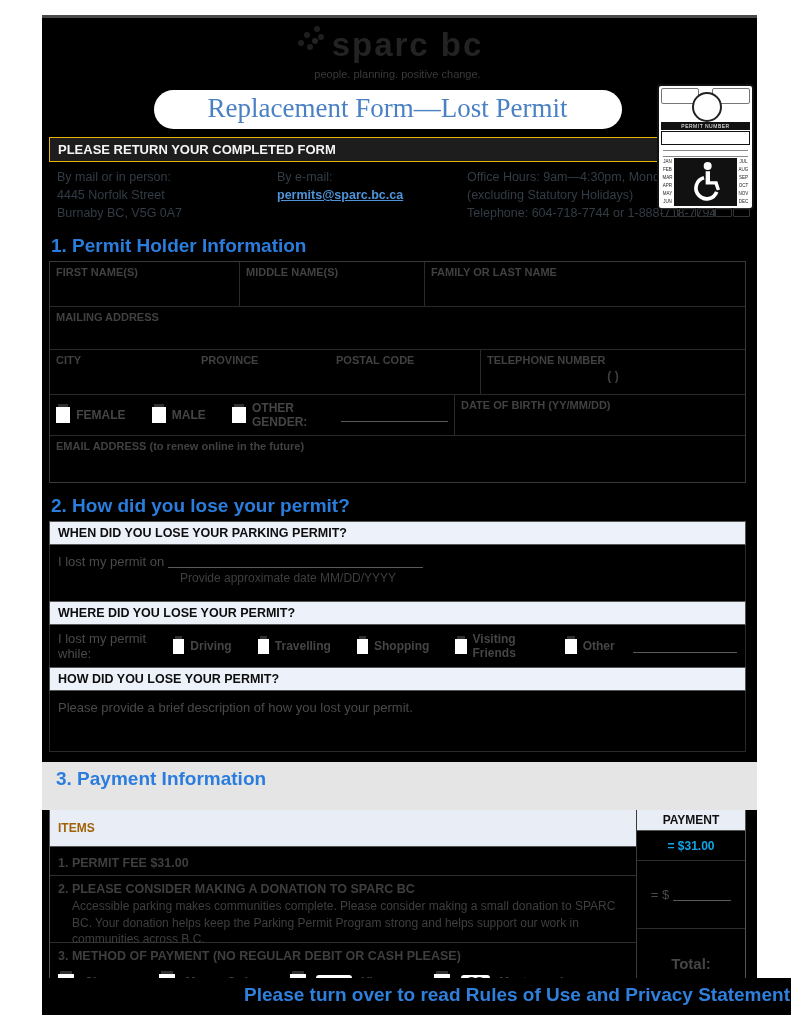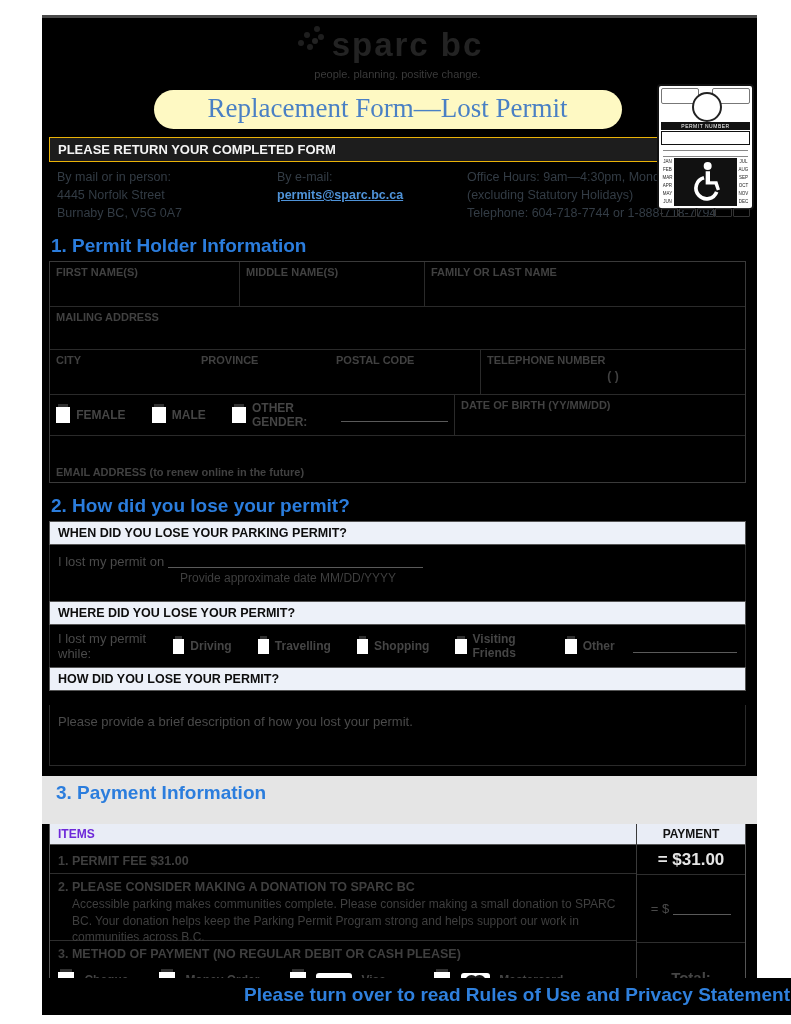--- a/index.html
+++ b/index.html
@@ -10,21 +10,21 @@
   .inner{padding:0 11px 0 7px;}
 
   
   .logo-row{text-align:center;padding-top:8px;color:#232323;
             font-size:33px;font-weight:bold;letter-spacing:2px;position:relative;}
   .logo-dots{display:inline-block;width:6px;height:6px;border-radius:50%;background:#232323;
              margin-right:14px;vertical-align:12px;
              box-shadow:-8px -6px 0 #1e1e1e,2px -12px 0 #1e1e1e,-5px 6px 0 #1e1e1e,
                         -14px 2px 0 #1e1e1e,6px -4px 0 #1e1e1e;}
   .tagline{text-align:center;color:#3a3a3a;font-size:11px;padding:4px 0 6px;}
-  .title-pill{margin:4px auto 8px;width:468px;background:#fef9c3;border-radius:22px;
+  .title-pill{margin:4px auto 8px;width:468px;background:#ffffff;border-radius:22px;
               text-align:center;padding:3px 0 5px;position:relative;left:-10px;}
   .title-pill span{font-family:"Liberation Serif","DejaVu Serif",serif;
                    font-size:27px;color:#4a80c4;}
 
   
   .tag{position:absolute;top:66px;right:3px;width:97px;height:126px;background:#fff;
        border:2px solid #111;border-radius:4px;box-sizing:border-box;padding:2px;}
   .tag-top{display:flex;justify-content:space-between;}
   .tag-blurb{width:34px;height:12px;border:1px solid #777;border-radius:2px;
              font-size:4px;color:#555;overflow:hidden;line-height:3px;padding:1px;}
@@ -74,31 +74,31 @@
             font-size:12.5px;padding:4px 8px;}
   .darkrow{border-left:1px solid #2a2a2a;border-right:1px solid #2a2a2a;
            padding:9px 8px;color:#4a4a4a;font-size:13px;}
   .blank{display:inline-block;border-bottom:1px solid #5a5a5a;height:12px;vertical-align:-2px;}
   .hint{color:#3f3f3f;font-size:12px;padding:2px 0 0 122px;}
 
   
   .pay{display:flex;border:1px solid #555;border-top:none;}
   .pay-left{flex:1;border-right:1px solid #3a3a3a;}
   .pay-right{width:108px;display:flex;flex-direction:column;}
-  .pay-hdr-l{background:#e9edf6;color:#6d28d9;font-weight:bold;font-size:12px;
-             padding:3px 8px;border-bottom:1px solid #555;}
+  .pay-hdr-l{background:#e9edf6;color:#a16207;font-weight:bold;font-size:12px;
+             padding:11px 8px;border-bottom:1px solid #555;}
   .pay-hdr-r{background:#e9edf6;color:#111;font-weight:bold;font-size:12px;text-align:center;
              padding:3px 0;border-bottom:1px solid #555;}
   .prow{border-bottom:1px solid #2e2e2e;padding:6px 8px;}
   .prow:last-child{border-bottom:none;}
   .prow-r{border-bottom:1px solid #2e2e2e;display:flex;align-items:center;justify-content:center;
           color:#4a4a4a;font-size:13px;}
   .p-label{color:#3f3f3f;font-size:12.5px;font-weight:bold;}
   .p-text{color:#3f3f3f;font-size:12px;line-height:1.35;padding:2px 0 2px 14px;}
-  .fee-val{color:#e5e5e5;font-weight:bold;font-size:17px;}
+  .fee-val{color:#0ea5e9;font-weight:bold;font-size:12px;}
   .badge{display:inline-block;background:#fff;border-radius:3px;padding:1px 4px;
          vertical-align:-4px;margin-right:5px;}
   .visa-txt{font-style:italic;font-weight:bold;font-size:11px;color:#111;letter-spacing:.5px;}
   .mc{display:inline-block;width:13px;height:13px;border-radius:50%;background:#161616;}
   .mc+.mc{margin-left:-5px;}
   .note{color:#3b3b3b;font-size:11px;padding:6px 0 2px;}
   .fieldline{color:#454545;font-size:12px;font-weight:bold;padding-top:12px;display:flex;align-items:flex-end;}
   .cvvbox{display:inline-block;width:20px;height:28px;border:1px solid #cfcfcf;margin-right:3px;
           vertical-align:-10px;}
   .card-icon{display:inline-block;width:44px;height:28px;border:2px solid #e6e6e6;border-radius:4px;
@@ -164,21 +164,21 @@
           <span class="cb"></span>
           <span class="cbl">FEMALE</span>
           <span class="cb"></span>
           <span class="cbl">MALE</span>
           <span class="cb"></span>
           <span class="cbl" style="margin-right:0;">OTHER GENDER:</span>
           <span class="blank" style="width:120px;"></span>
         </div>
         <div class="cell" style="flex:1;">DATE OF BIRTH (YY/MM/DD)</div>
       </div>
-      <div class="row" style="height:46px;align-items:flex-end;">
+      <div class="row" style="height:46px;">
         <div class="cell" style="flex:1;font-weight:bold;">EMAIL ADDRESS (to renew online in the future)</div>
       </div>
     </div>
 
     <div class="sec-h" style="padding-top:12px;">2. How did you lose your permit?</div>
     <div class="lightbar">WHEN DID YOU LOSE YOUR PARKING PERMIT?</div>
     <div class="darkrow" style="height:38px;">
       <span>I lost my permit on</span>
       <span class="blank" style="width:255px;"></span>
       <div class="hint">Provide approximate date  MM/DD/YYYY</div>
@@ -192,21 +192,21 @@
       <span class="cbl">Travelling</span>
       <span class="cb cb-sm"></span>
       <span class="cbl">Shopping</span>
       <span class="cb cb-sm"></span>
       <span class="cbl">Visiting Friends</span>
       <span class="cb cb-sm"></span>
       <span class="cbl" style="margin-right:18px;">Other</span>
       <span class="blank" style="width:140px;"></span>
     </div>
     <div class="lightbar">HOW DID YOU LOSE YOUR PERMIT?</div>
-    <div class="darkrow" style="height:42px;border-bottom:1px solid #2a2a2a;margin-top:14px;">
+    <div class="darkrow" style="height:42px;border-bottom:1px solid #2a2a2a;">
       <span>Please provide a brief description of how you lost your permit.</span>
     </div>
 
     <div class="sec-h-white" style="margin-top:10px;">
       <span>3. Payment Information</span>
     </div>
     <div class="pay">
       <div class="pay-left">
         <div class="pay-hdr-l">ITEMS</div>
         <div class="prow" style="height:16px;">

